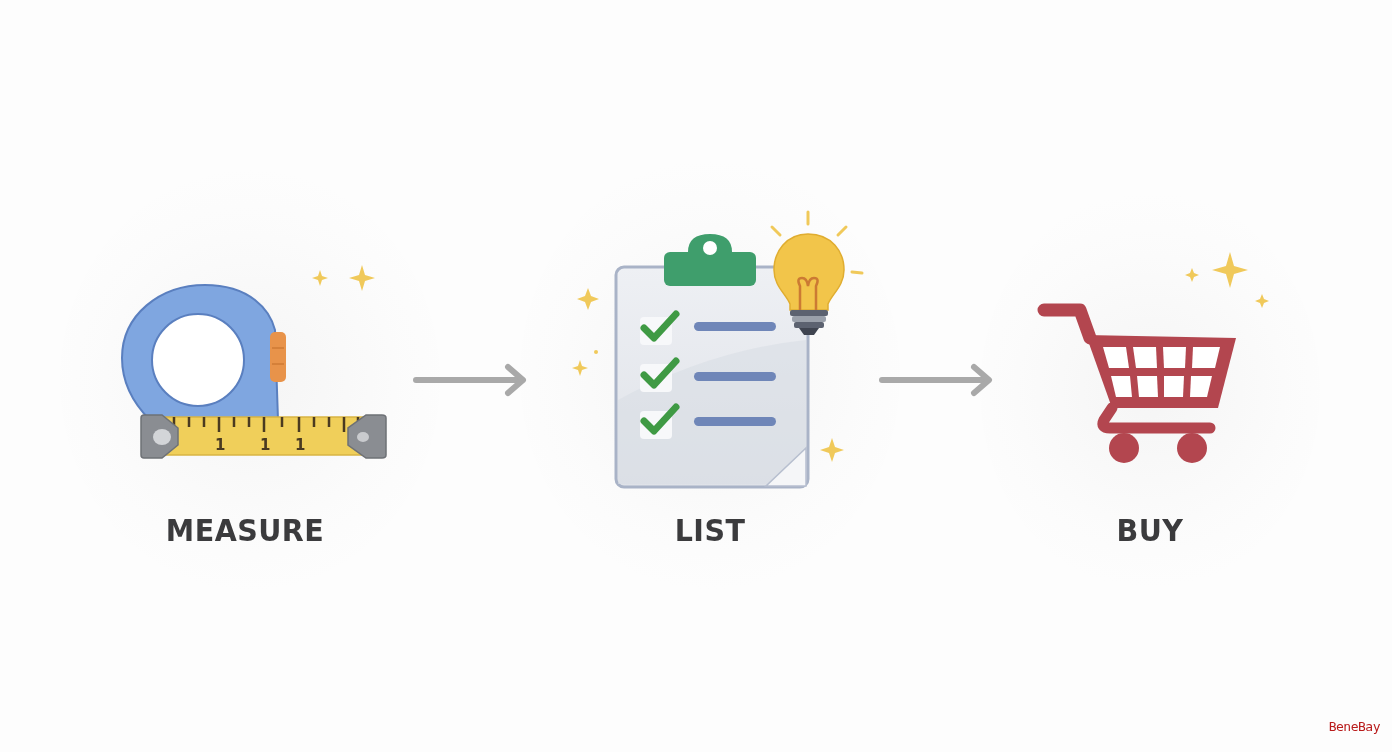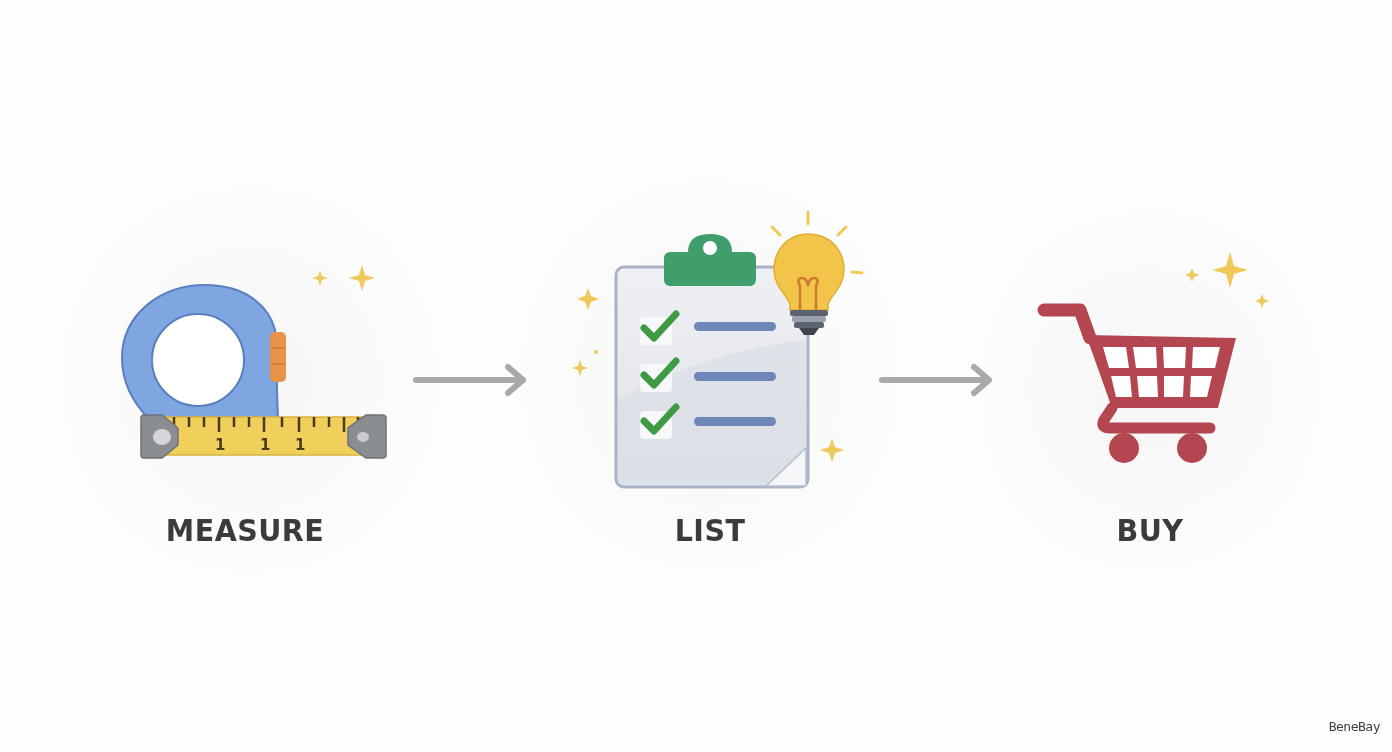--- a/index.html
+++ b/index.html
@@ -16,21 +16,21 @@
   }
   .icon { position: absolute; }
   .label {
     position: absolute; font-weight: bold; color: #3b3b3d;
     font-size: 31px; letter-spacing: 0.5px; text-align: center;
     transform: scaleX(0.92);
   }
   .arrow { position: absolute; }
   .watermark {
     position: absolute; right: 12px; bottom: 18px;
-    font-size: 13px; color: #404040; font-family: "DejaVu Sans Mono", monospace;
+    font-size: 13px; color: #b91c1c; font-family: "DejaVu Sans Mono", monospace;
     letter-spacing: -0.5px;
   }
 </style>
 </head>
 <body>
 
 <div class="stage">
 
   <div class="glow" style="left:60px;top:170px;width:380px;height:420px;"></div>
   <div class="glow" style="left:520px;top:160px;width:380px;height:430px;"></div>

